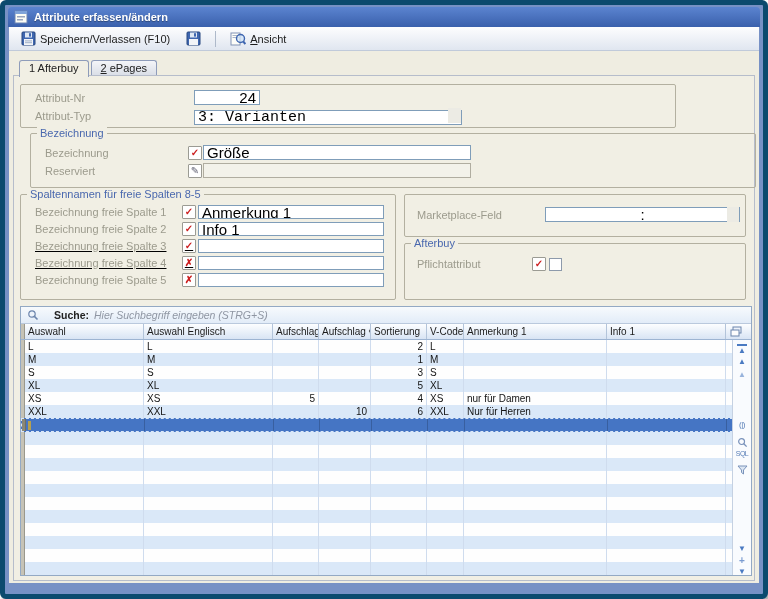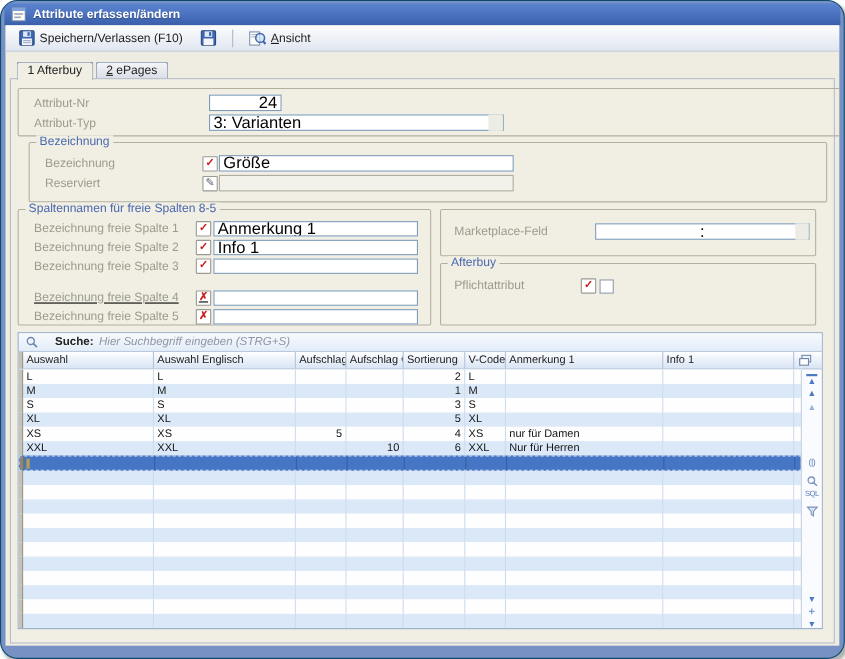--- a/index.html
+++ b/index.html
@@ -1,19 +1,19 @@
 <!DOCTYPE html>
 <html style="--sel: #4575c4; --row-alt: #dae8f8; --title-top: #5b84d0; --title-bottom: #3a60ac; --frame: #7791c5;"><head>
 <meta charset="utf-8">
 <style>
   * { margin:0; padding:0; box-sizing:border-box; }
   html,body { width:768px; height:599px; background:#fff; font-family:"Liberation Sans", sans-serif; }
 
   .window { position:absolute; inset:0; width:768px; height:599px;
-    background:var(--frame,#7791c5); border:1px solid #0c4a6e; border-radius:16px;
+    background:var(--frame,#7791c5); border:5px solid #0c4a6e; border-radius:6px;
     box-shadow:2px 3px 3px rgba(80,80,80,.45); overflow:hidden; }
 
   
   .titlebar { position:absolute; left:3px; right:3px; top:2px; height:20px;
     background:linear-gradient(var(--title-top,#5b84d0), var(--title-bottom,#3a60ac));
     border-radius:4px 4px 0 0; display:flex; align-items:center; gap:6px; padding:0 6px;
     color:#fff; font-size:11px; font-weight:bold; text-shadow:0 1px 1px rgba(0,0,0,.35); }
   .win-icon { width:14px; height:14px; display:inline-block; }
 
   
@@ -140,29 +140,29 @@
       </div>
     </div>
 
     <div class="tab-strip" id="tab-strip">
         <div class="tab active">1 Afterbuy</div>
         <div class="tab"><u>2</u> ePages</div>
       </div>
 
     <div class="panel">
 
-      <div class="gbox" style="left:6px; top:8px; width:748px; height:44px;">
+      <div class="gbox" style="left:6px; top:8px; width:656px; height:44px;">
         <div class="form-row" style="padding-left:14px; margin-top:5px;">
           <span class="flabel" style="width:159px;">Attribut-Nr</span>
           <input class="tinput" style="width: 66px; text-align: right;" value="24">
         </div>
         <div class="form-row" style="padding-left:14px; margin-top:2px;">
           <span class="flabel" style="width:159px;">Attribut-Typ</span>
           <span style="position:relative; display:inline-block;">
-            <input class="tinput" style="width: 268px;" value="3: Varianten">
+            <input class="tinput" style="width: 268px; font-family: Liberation Mono, monospace;" value="3: Varianten">
             <span style="position:absolute; right:1px; top:1px; bottom:2px; width:13px; background:#ecebe4;"></span>
           </span>
         </div>
       </div>
 
       <div class="gbox" style="left:16px; top:57px; width:726px; height:55px;">
         <span class="legend">Bezeichnung</span>
         <div class="form-row" style="padding-left:14px; margin-top:11px;">
           <span class="flabel" style="width:143px;">Bezeichnung</span>
           <span class="ic check">✓</span>
@@ -181,21 +181,21 @@
             <div class="form-row" style="padding-left: 14px; margin-bottom: 3px;">
               <span class="flabel" style="width: 147px;">Bezeichnung freie Spalte 1</span>
               <span class="ic check">✓</span>
               <input class="tinput" value="Anmerkung 1" style="width: 186px; height: 14px; margin-left: 2px;">
             </div>
             <div class="form-row" style="padding-left: 14px; margin-bottom: 3px;">
               <span class="flabel" style="width: 147px;">Bezeichnung freie Spalte 2</span>
               <span class="ic check">✓</span>
               <input class="tinput" value="Info 1" style="width: 186px; height: 14px; margin-left: 2px;">
             </div>
-            <div class="form-row" style="padding-left: 14px; margin-bottom: 15px;">
+            <div class="form-row" style="padding-left: 14px; margin-bottom: 3px; text-decoration: underline;">
               <span class="flabel" style="width: 147px;">Bezeichnung freie Spalte 3</span>
               <span class="ic check">✓</span>
               <input class="tinput" style="width: 186px; height: 14px; margin-left: 2px;">
             </div>
             <div class="form-row" style="padding-left: 14px; margin-bottom: 3px; text-decoration: underline;">
               <span class="flabel" style="width: 147px;">Bezeichnung freie Spalte 4</span>
               <span class="ic cross">✗</span>
               <input class="tinput" style="width: 186px; height: 14px; margin-left: 2px;">
             </div>
             <div class="form-row" style="padding-left: 14px; margin-bottom: 3px;">

